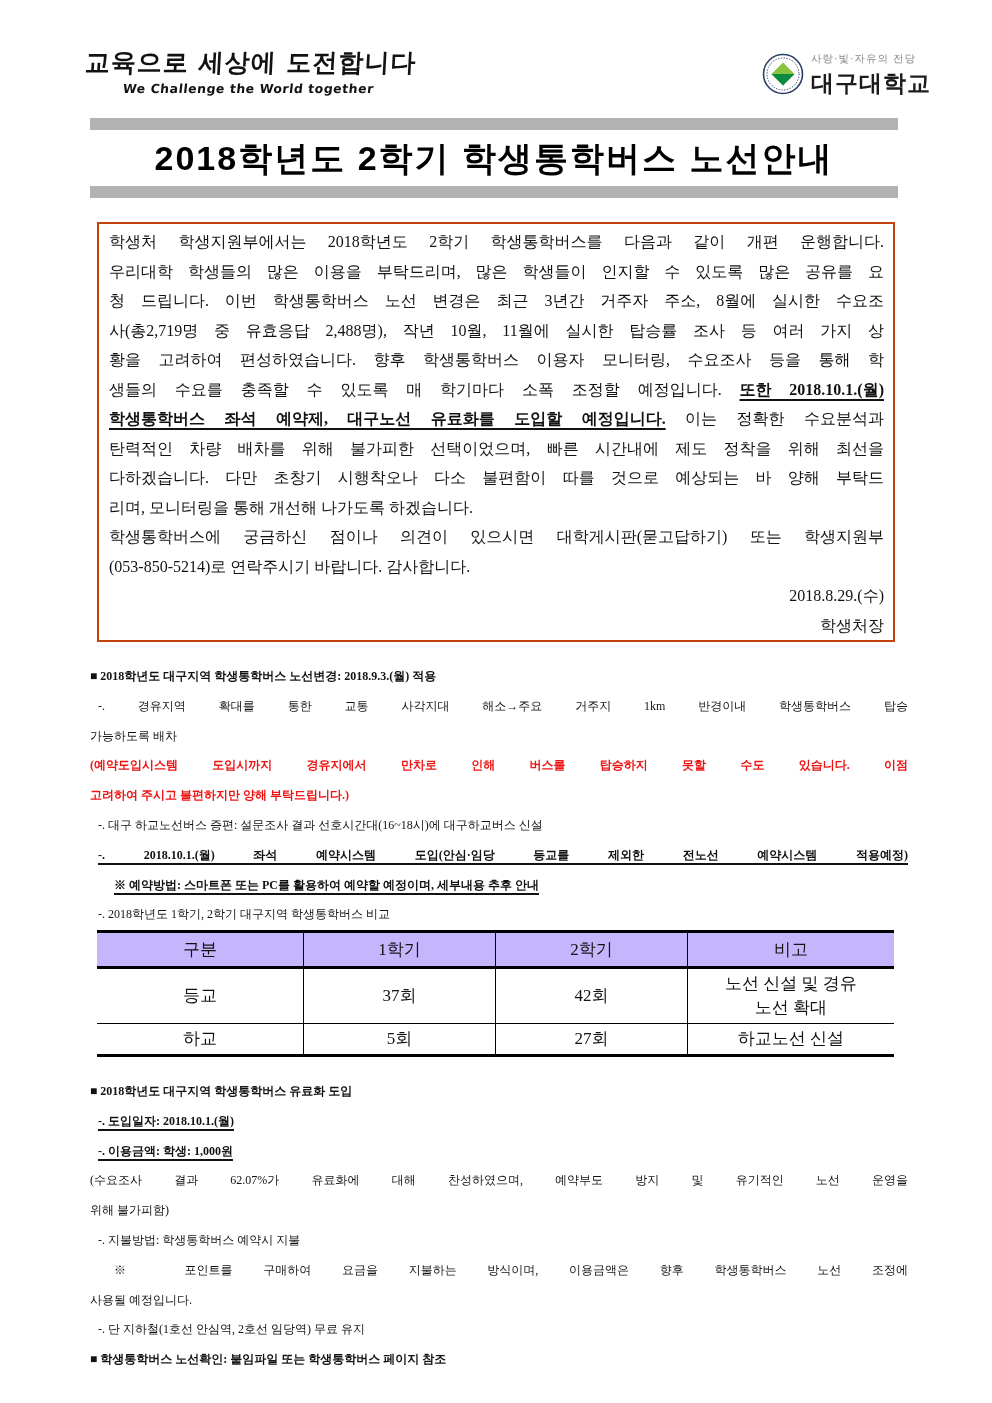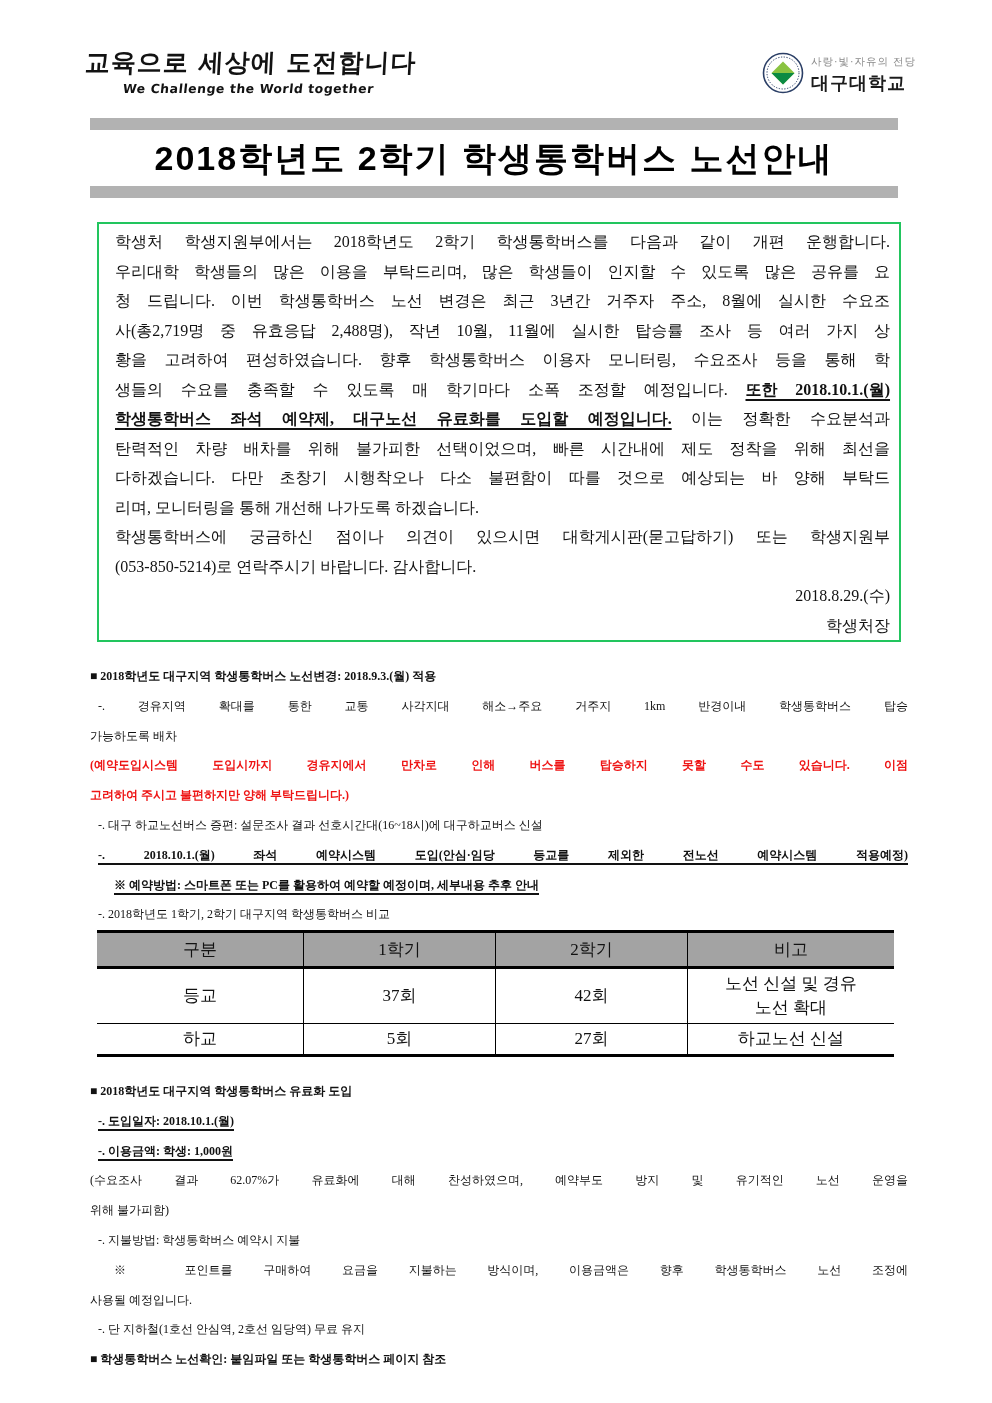--- a/index.html
+++ b/index.html
@@ -8,52 +8,52 @@
     font-family:"Liberation Serif","DejaVu Serif",serif;
     color:#121212;
   }
   .abs{position:absolute;}
 
   
   .slogan-ko{font-family:"DejaVu Sans",sans-serif;font-weight:bold;font-size:25px;letter-spacing:1px;transform:skewX(-3deg);}
   .slogan-en{font-family:"DejaVu Sans",sans-serif;font-weight:bold;font-size:12.5px;margin-top:2px;margin-left:38px;transform:skewX(-6deg);letter-spacing:.5px;}
   .univ-block{display:flex;align-items:center;gap:7px;}
   .univ-text .motto{font-family:"Liberation Sans",sans-serif;font-size:10.5px;color:#8a8a8a;letter-spacing:1px;margin-bottom:2px;}
-  .univ-text .name{font-family:"Liberation Sans",sans-serif;font-weight:bold;font-size:18px;color:#1c1c1c;letter-spacing:1px;}
+  .univ-text .name{font-family:"Liberation Sans",sans-serif;font-weight:bold;font-size:23px;color:#1c1c1c;letter-spacing:1px;}
 
   
   .bar{position:absolute;left:90px;width:808px;height:12px;background:#b2b2b2;}
   .doc-title{position:absolute;left:90px;width:808px;text-align:center;
     font-family:"Liberation Sans","DejaVu Sans",sans-serif;font-weight:bold;
     font-size:34px;letter-spacing:2px;color:#000;}
 
   
   .notice-box{position:absolute;left:97px;top:222px;width:775px;
-    border:2px solid #22c55e;padding:3px 9px 0 16px;
+    border:2px solid #c2410c;padding:3px 9px 0 10px;
     font-size:16px;line-height:29.5px;}
 
   
   .tline{white-space:nowrap;}
   .tline.j{white-space:normal;text-align:justify;text-align-last:justify;}
   .tline.c{text-align:right;white-space:normal;}
   .seg.b{font-weight:bold;}
   .seg.u{text-decoration:underline;text-underline-offset:4px;text-decoration-thickness:1.5px;}
   .seg.r{color:#ee1414;margin-top:32px;}
 
   .section{position:absolute;left:90px;width:818px;font-size:12px;line-height:29.8px;}
 
   
   .cmp-table{position:absolute;left:97px;top:930px;width:797px;
     border-collapse:collapse;table-layout:fixed;
     font-size:17px;text-align:center;
     border-top:3px solid #000;border-bottom:3px solid #000;}
   .cmp-table td,.cmp-table th{border-left:1px solid #000;border-right:1px solid #000;
     border-top:1px solid #000;border-bottom:1px solid #000;
     font-weight:normal;padding:3px 4px;line-height:24px;}
-  .cmp-table th{background:#a3a3a3;height:27px;}
+  .cmp-table th{background:#c4b5fd;height:27px;}
   .cmp-table tr > *:first-child{border-left:none;}
   .cmp-table tr > *:last-child{border-right:none;}
   .cmp-table thead th{border-bottom:3px solid #000;border-top:none;}
   .cmp-table tbody tr:last-child td{border-bottom:none;}
   .cmp-table tbody tr:first-child td{height:42px;}
 </style>
 </head>
 <body>
 
 <div class="abs" style="left:85px;top:46px;">

